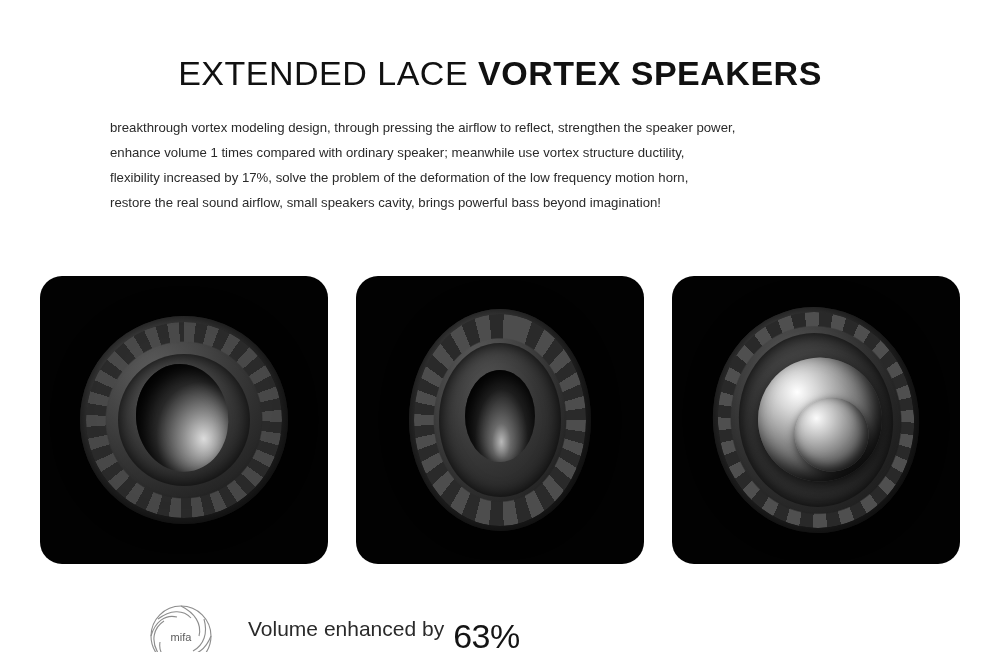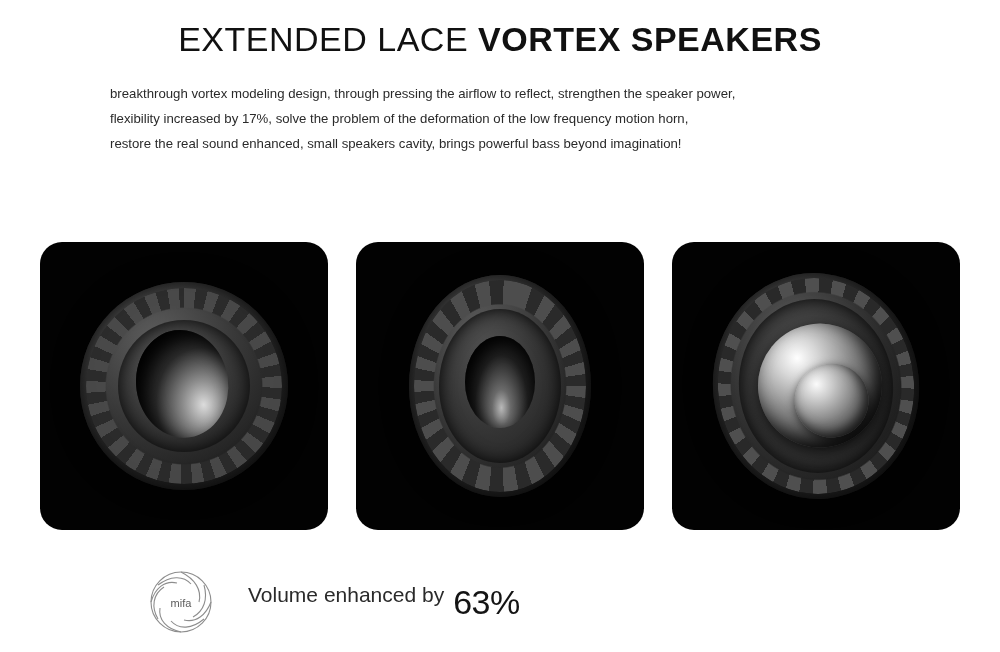--- a/index.html
+++ b/index.html
@@ -17,21 +17,21 @@
   .page {
     position: relative;
     width: 1000px;
     height: 652px;
     box-sizing: border-box;
   }
 
   
   .title {
     text-align: center;
-    margin-top: 21px;
+    margin-top: 55px;
     font-size: 34px;
     letter-spacing: 0.5px;
     line-height: 1.1;
     color: #111111;
     font-weight: 400;
   }
   .title .strong {
     font-weight: 700;
   }
 
@@ -248,22 +248,23 @@
 <body>
 
 <div class="page">
 
   <h1 class="title">
     <span>EXTENDED LACE </span><span class="strong">VORTEX SPEAKERS</span>
   </h1>
 
   <div class="desc">
     <span class="line">breakthrough vortex modeling design, through pressing the airflow to reflect, strengthen the speaker power,</span>
+    <span class="line">enhance volume 1 times compared with ordinary speaker; meanwhile use vortex structure ductility,</span>
     <span class="line">flexibility increased by 17%, solve the problem of the deformation of the low frequency motion horn,</span>
-    <span class="line">restore the real sound enhanced, small speakers cavity, brings powerful bass beyond imagination!</span>
+    <span class="line">restore the real sound airflow, small speakers cavity, brings powerful bass beyond imagination!</span>
   </div>
 
   <div class="panels">
 
     <div class="panel">
       <div class="spk spk1">
         <div class="ring-out"></div>
         <div class="ring-in"></div>
         <div class="cone"></div>
       </div>

